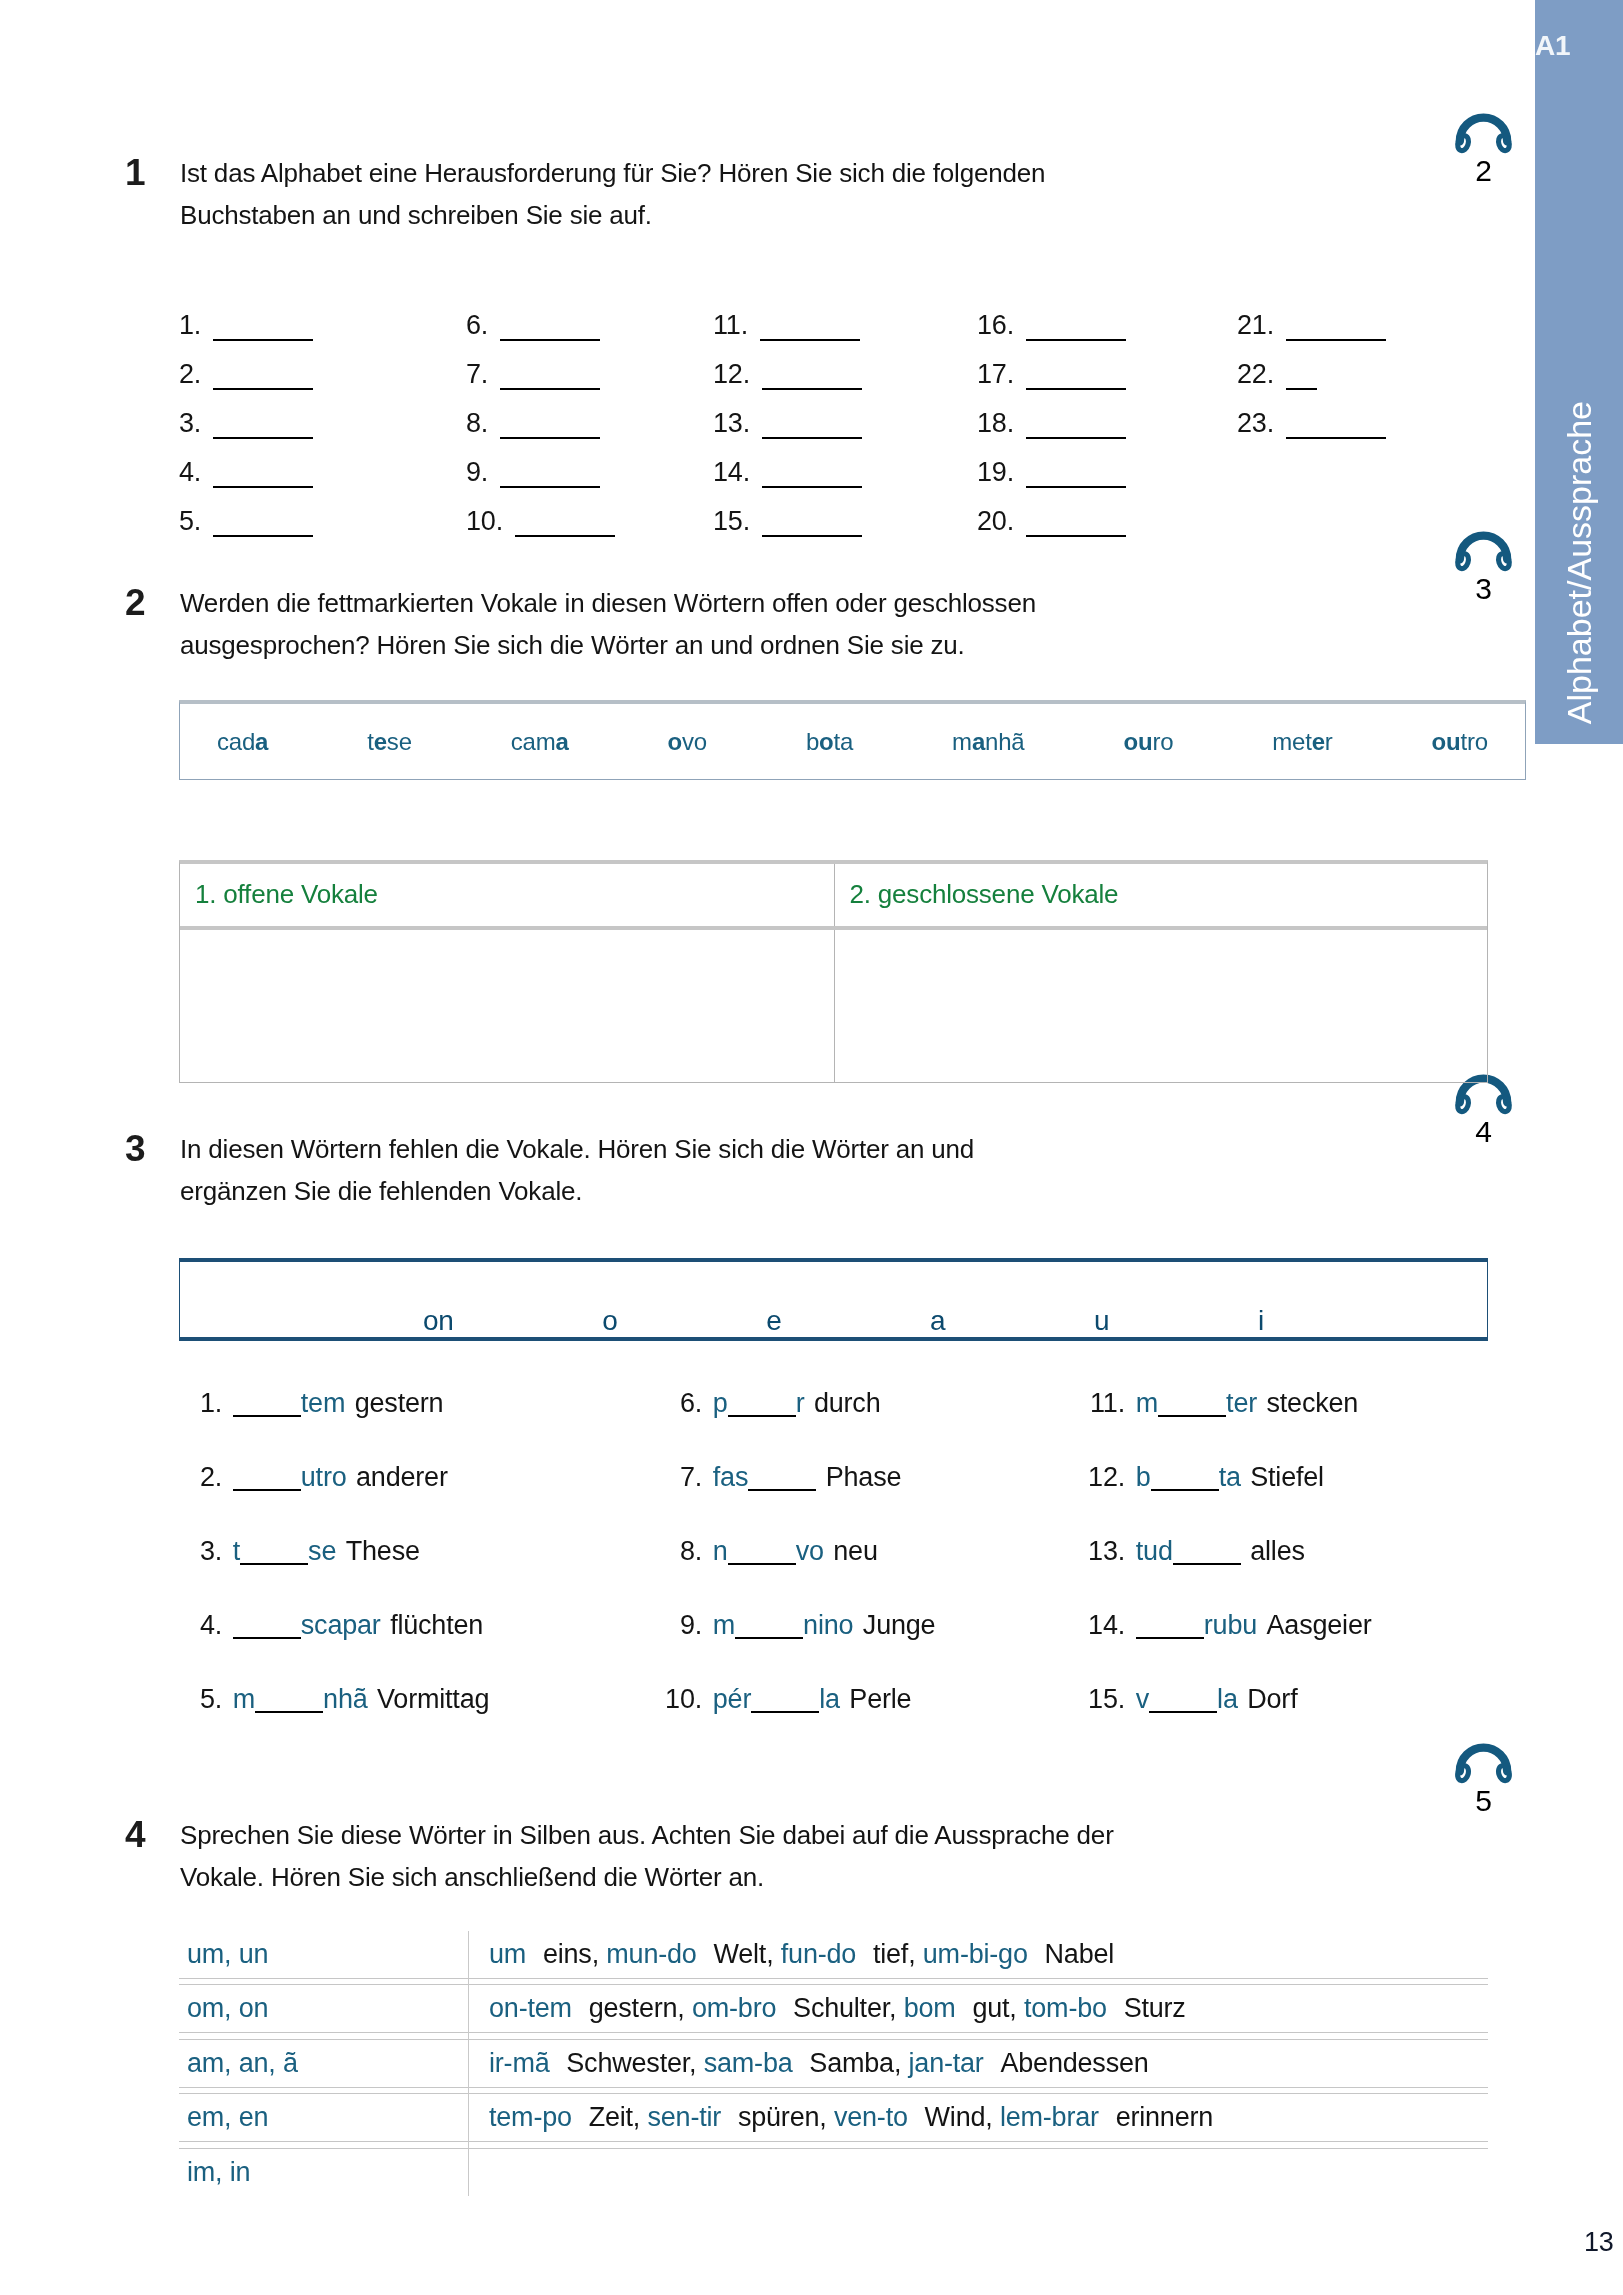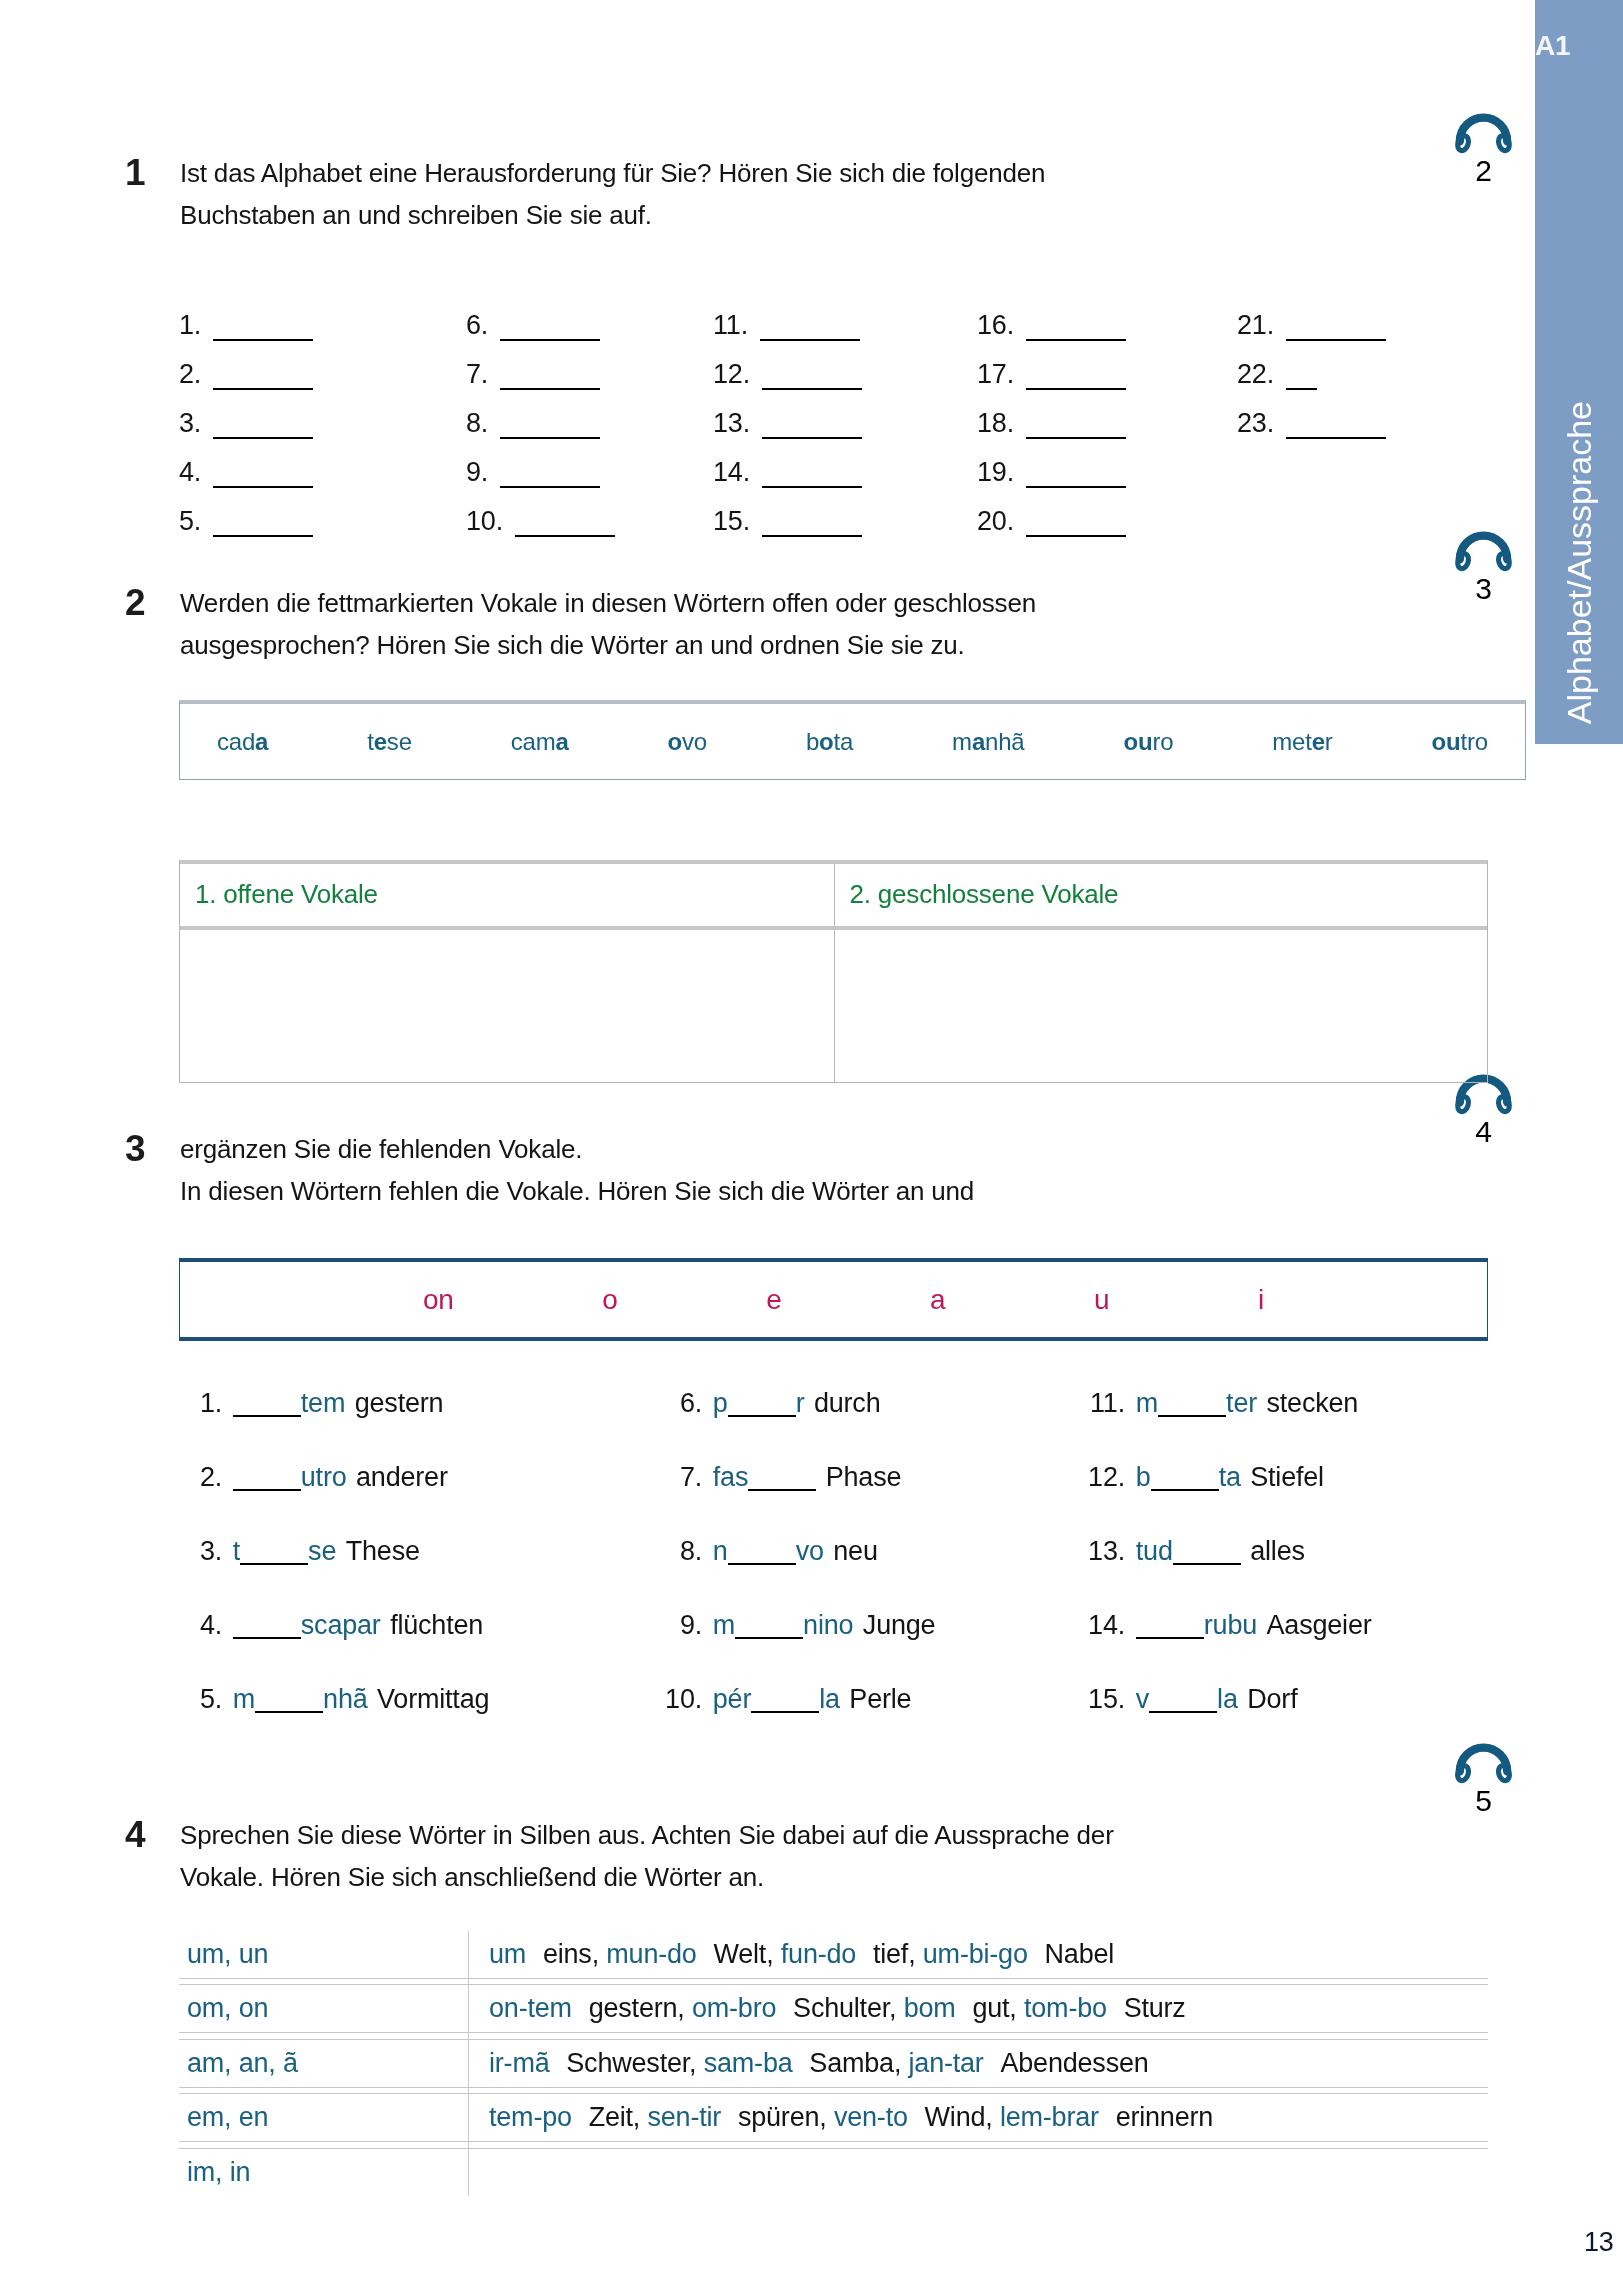--- a/index.html
+++ b/index.html
@@ -54,22 +54,22 @@
   .sort-head { display:flex; height:62px; border-bottom:4px solid #c6c6c6; }
   .sort-col { width:50%; box-sizing:border-box; font-size:26px; padding:15px 0 0 15px; color:#15803d; }
   .sort-col + .sort-col, .sort-cell + .sort-cell { border-left:1.4px solid #b4b4b4; }
   .sort-body { display:flex; height:152px; }
   .sort-cell { width:50%; box-sizing:border-box; }
   
   .vowel-box {
     position:absolute; left:179px; top:1258px; width:1309px; height:83px;
     box-sizing:border-box;
     border:1.4px solid #1d4f76; border-top:4px solid #1d4f76; border-bottom:4px solid #1d4f76;
-    display:flex; align-items:center; justify-content:space-between;
-    padding:0 223px 0 243px; font-size:28px; color:#be185d;
+    display:flex; align-items:flex-end; justify-content:space-between;
+    padding:0 223px 0 243px; font-size:28px; color:#0c4a6e;
   }
   
   .ex3-grid {
     position:absolute; left:179px; top:1388px;
     display:grid; grid-auto-flow:column;
     grid-template-rows:repeat(5,74px);
     grid-template-columns:480px 423px 426px;
   }
   .ex3-item { font-size:27px; white-space:nowrap; }
   .ex3-item .inum { display:inline-block; min-width:43px; text-align:right; margin-right:10.8px; }
@@ -256,22 +256,22 @@
     </div>
     <div class="sort-body">
       <div class="sort-cell"></div>
       <div class="sort-cell"></div>
     </div>
   </div>
 
   <div class="ex e3">
     <div class="ex-num">3</div>
     <div class="ex-text">
+      <div>In diesen Wörtern fehlen die Vokale. Hören Sie sich die Wörter an und</div>
       <div>ergänzen Sie die fehlenden Vokale.</div>
-      <div>In diesen Wörtern fehlen die Vokale. Hören Sie sich die Wörter an und</div>
     </div>
   </div>
   <div class="vowel-box" id="vowel-box">
       <span class="vowel">on</span>
       <span class="vowel">o</span>
       <span class="vowel">e</span>
       <span class="vowel">a</span>
       <span class="vowel">u</span>
       <span class="vowel">i</span>
     </div>

